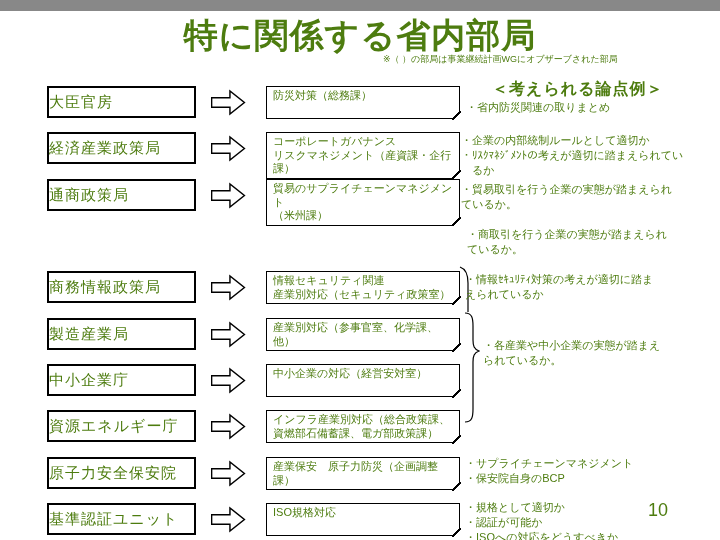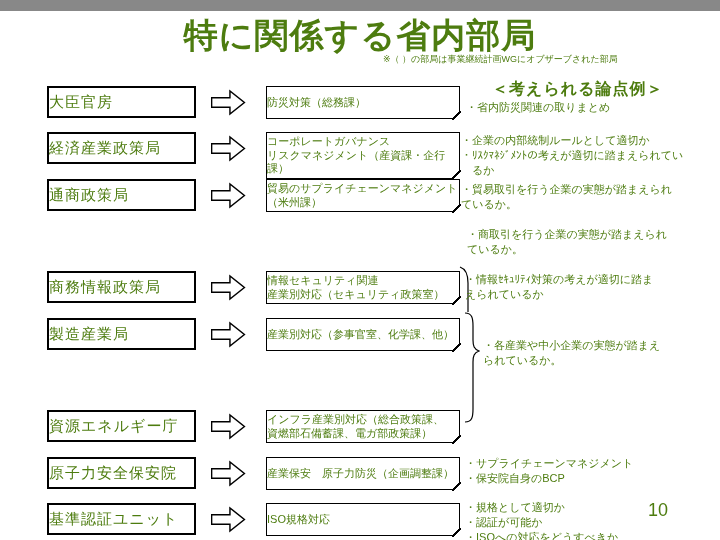--- a/index.html
+++ b/index.html
@@ -30,22 +30,22 @@
   .dept-box{
     position:absolute;left:47px;top:0;width:149px;height:32px;
     border:2px solid #000;background:#fff;box-sizing:border-box;
     display:flex;align-items:center;justify-content:flex-start;
     font-size:15px;letter-spacing:1px;white-space:nowrap;
   }
   .arrow{position:absolute;left:211px;top:3px;width:35px;height:27px;}
   .mid-box{
     position:absolute;left:266px;top:0;width:194px;min-height:33px;
     border:1.5px solid #000;background:#fff;box-sizing:border-box;
-    display:flex;align-items:center;
-    padding:2px 0;
+    display:flex;
+    padding:2px 6px;
   }
   .mid-text{
     font-size:11px;line-height:13.5px;white-space:pre-line;letter-spacing:0;
   }
   .fold{
     position:absolute;right:-1.5px;bottom:-1.5px;width:9px;height:9px;
     background:linear-gradient(to bottom right,#fff 42%,#000 42%,#000 58%,#fff 58%);
   }
   .issue{
     position:absolute;font-size:11px;line-height:15px;white-space:pre-line;
@@ -127,20 +127,32 @@
   </div>
   <div class="row r5">
     <div class="dept-box">
         <span>製造産業局</span>
       </div>
     <svg class="arrow" viewBox="0 0 35 28">
         <polygon points="0,9 19,9 19,2 34,14 19,26 19,19 0,19" fill="#fff" stroke="#000" stroke-width="1.5"></polygon>
       </svg>
     <div class="mid-box">
         <span class="mid-text">産業別対応（参事官室、化学課、他）</span>
+        <span class="fold"></span>
+      </div>
+  </div>
+  <div class="row r6">
+    <div class="dept-box">
+        <span>中小企業庁</span>
+      </div>
+    <svg class="arrow" viewBox="0 0 35 28">
+        <polygon points="0,9 19,9 19,2 34,14 19,26 19,19 0,19" fill="#fff" stroke="#000" stroke-width="1.5"></polygon>
+      </svg>
+    <div class="mid-box">
+        <span class="mid-text">中小企業の対応（経営安対室）</span>
         <span class="fold"></span>
       </div>
   </div>
   <div class="row r7">
     <div class="dept-box">
         <span>資源エネルギー庁</span>
       </div>
     <svg class="arrow" viewBox="0 0 35 28">
         <polygon points="0,9 19,9 19,2 34,14 19,26 19,19 0,19" fill="#fff" stroke="#000" stroke-width="1.5"></polygon>
       </svg>

